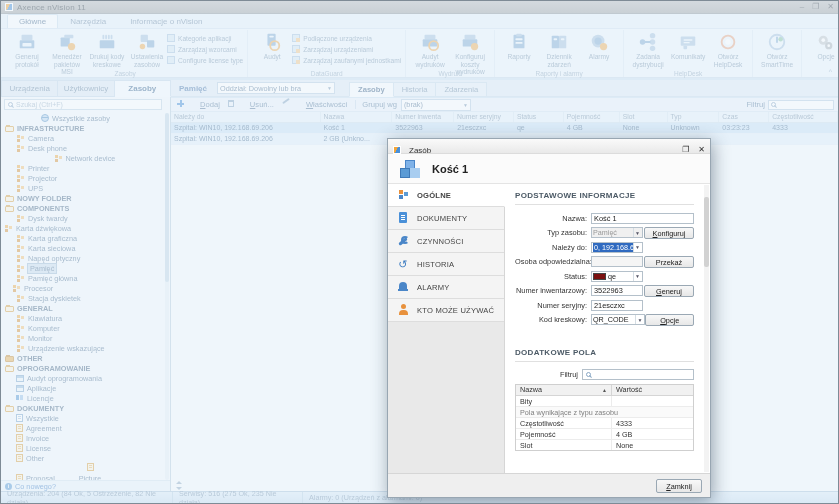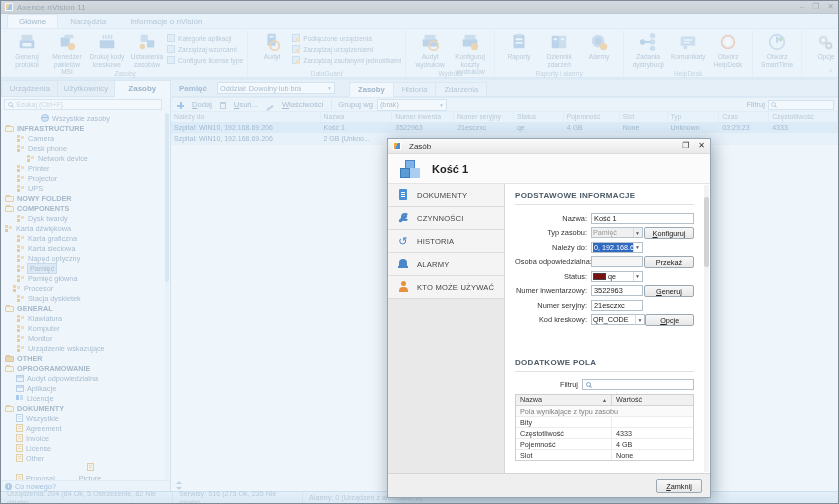--- a/index.html
+++ b/index.html
@@ -65,21 +65,21 @@
 .ctx-row{position:absolute;top:79px;left:170px;right:0;height:17px;background:#dfeaf5;border-bottom:1px solid #cadcec;display:flex;align-items:center}
 .ctxlabel{font-size:8px;font-weight:bold;color:#4f7cae;margin-left:8px}
 .combo{background:#fff;border:1px solid #b9cfe2;height:12px;display:flex;align-items:center;font-size:7.3px;color:#5a7a99;padding:0 2px;position:relative}
 .combo .arr{margin-left:auto;font-size:5px;color:#7a98b4;padding-left:3px}
 .ctx-combo{width:118px;margin-left:10px}
 .ctabs{display:flex;margin-left:14px;height:17px;align-items:flex-end}
 .ctab{font-size:7.6px;color:#7390aa;background:#e6eff8;border:1px solid #c8dcec;padding:2px 8px;border-left:none}
 .ctab:first-child{border-left:1px solid #c8dcec}
 .ctab.active{background:#fbfdff;color:#45688c;font-weight:bold;border-bottom-color:#fbfdff}
 .toolbar{position:absolute;top:97px;left:170px;right:0;height:14px;background:#eaf2fa;border-bottom:1px solid #d5e4f1;display:flex;align-items:center;font-size:7.6px;color:#5d7fa0;gap:4px;padding:0 4px}
-.tbtn{display:flex;align-items:flex-end;gap:8px;padding:0 2px}
+.tbtn{display:flex;align-items:flex-start;gap:16px;padding:0 2px}
 .tsep{width:1px;height:9px;background:#c8daea;margin:0 2px}
 .gcombo{width:70px}
 .iplus{width:7px;height:7px;position:relative;flex:none}
 .iplus::before{content:"";position:absolute;left:3px;top:0;width:1.5px;height:7px;background:#4a90d8}
 .iplus::after{content:"";position:absolute;top:3px;left:0;width:7px;height:1.5px;background:#4a90d8}
 .itrash{width:6px;height:7px;border:1px solid #8aa8c5;border-top:2px solid #8aa8c5;flex:none}
 .ipen{width:8px;height:2px;background:#8aa8c5;transform:rotate(-35deg);border-radius:1px;flex:none}
 .filterbox{display:flex;align-items:center;gap:3px;margin-left:auto}
 .finput{width:66px;height:10px;background:#fff;border:1px solid #b9cfe2;display:flex;align-items:center;padding:0 2px}
 
@@ -93,21 +93,21 @@
 
 .statusbar{position:absolute;left:0;right:0;bottom:0;height:12px;background:linear-gradient(#dcebf7,#c9dff0);border-top:1px solid #aac6dc;display:flex;align-items:center;font-size:7.2px;color:#7c98b2}
 .sitem{padding:0 6px;border-right:1px solid #b9d2e4;height:100%;display:flex;align-items:center}
 .splitctl{position:absolute;left:174px;bottom:13px;width:8px;height:9px}
 .splitctl::before{content:"";position:absolute;left:1px;top:0;border-left:3px solid transparent;border-right:3px solid transparent;border-bottom:3px solid #93aec6}
 .splitctl::after{content:"";position:absolute;left:1px;bottom:0;border-left:3px solid transparent;border-right:3px solid transparent;border-top:3px solid #93aec6}
 
 .dim{position:absolute;inset:0;background:rgba(233,242,250,.55);z-index:40;pointer-events:none}
 
 .dialog{position:absolute;left:386px;top:137px;width:324px;height:360px;background:#efefef;border:1px solid #98a6b2;box-shadow:2px 4px 16px rgba(40,60,80,.45);z-index:60}
-.dlg-titlebar{height:14px;background:linear-gradient(#fafafa,#e9e9e9);border-bottom:1px solid #dcdcdc;display:flex;align-items:center;padding:7px 5px;gap:4px}
+.dlg-titlebar{height:14px;background:linear-gradient(#fafafa,#e9e9e9);border-bottom:1px solid #dcdcdc;display:flex;align-items:flex-start;padding:7px 5px;gap:4px}
 .dlg-titlebar .ttl{font-size:8px;color:#333}
 .dlgbtns{margin-left:auto;display:flex;gap:9px}
 .dlgbtns span{font-size:8px;color:#333;line-height:8px}
 .dlg-header{height:30px;background:#fbfbfb;border-bottom:1px solid #e4e4e4;display:flex;align-items:center;padding:0 12px;gap:12px}
 .cubes-big{position:relative;width:20px;height:18px;flex:none}
 .cubes-big::before{content:"";position:absolute;left:5px;top:0;width:8px;height:8px;background:#7fb2e8;border:1px solid #4a86c8}
 .cubes-big::after{content:"";position:absolute;left:0;top:8px;width:8px;height:8px;background:#5b9bd5;border:1px solid #3f7ab8;box-shadow:10px 0 0 #a8cdf0}
 .dlg-title{font-size:11px;font-weight:bold;color:#222}
 .dlg-body{position:absolute;top:45px;left:0;right:0;bottom:24px;display:flex}
 .dlg-nav{width:117px;background:#e9e9e9;border-right:1px solid #d6d6d6}
@@ -133,21 +133,21 @@
 .tin{height:11px;border:1px solid #b4c0ca;font-size:7.4px;color:#222;padding:0 2px;background:#fff}
 .tin.w-full{width:112px}
 .tin.w-s{width:52px}
 .tin.dis{background:#f5f5f5}
 .dcombo{height:11px;border:1px solid #b4c0ca;background:#fff;display:flex;align-items:center;font-size:7.2px;color:#222;padding:0 1px;width:52px}
 .dcombo .arr{margin-left:auto;font-size:5px;color:#556;border-left:1px solid #d5dde3;padding:0 1px;align-self:stretch;display:flex;align-items:center}
 .dcombo.dis{background:#f0f0f0;color:#999}
 .dcombo .hl{background:#2f6ac0;color:#fff;padding:0 1px;white-space:nowrap;overflow:hidden}
 .swatch{width:13px;height:7px;background:#7b1010;border:1px solid #444;margin-right:2px;flex:none}
 .fbtn{margin-left:auto;width:50px;height:12px;background:linear-gradient(#f8f8f8,#e7e7e7);border:1px solid #9aa8b4;border-radius:2px;font-size:7.3px;color:#222;text-align:center;line-height:11px}
-.sec2{margin-top:32px}
+.sec2{margin-top:22px}
 .efilter{display:flex;align-items:center;justify-content:flex-end;gap:4px;font-size:7.4px;color:#333;margin:6px 0 4px}
 .einput{width:112px;height:11px;border:1px solid #b4c0ca;background:#fff;display:flex;align-items:center;gap:3px;padding:0 3px}
 .etable{border:1px solid #cfcfcf;height:67px;overflow:hidden}
 .ehead{display:flex;height:11px;background:#f1f1f1;border-bottom:1px solid #d5d5d5}
 .ehead .ec{font-size:7.2px;color:#333;padding:1px 4px;display:flex;align-items:center;gap:3px}
 .ehead .ec:first-child{border-right:1px solid #d5d5d5}
 .sortarr{font-size:5px;color:#555;margin-left:auto}
 .erow{display:flex;height:11px;border-bottom:1px solid #ececec;background:#fff}
 .erow .ec{font-size:7.2px;color:#333;padding:1px 4px;overflow:hidden;white-space:nowrap}
 .erow .ec:first-child{border-right:1px solid #ececec}
@@ -334,21 +334,21 @@
             <span class="lbl">INFRASTRUCTURE</span>
           </div>
           <div class="trow" style="padding-left: 15px;">
             <span class="ti ti-cubes"></span>
             <span class="lbl">Camera</span>
           </div>
           <div class="trow" style="padding-left: 15px;">
             <span class="ti ti-cubes"></span>
             <span class="lbl">Desk phone</span>
           </div>
-          <div class="trow" style="padding-left: 25px;">
+          <div class="trow" style="padding-left: 4px; justify-content: center;">
             <span class="ti ti-cubes"></span>
             <span class="lbl">Network device</span>
           </div>
           <div class="trow" style="padding-left: 15px;">
             <span class="ti ti-cubes"></span>
             <span class="lbl">Printer</span>
           </div>
           <div class="trow" style="padding-left: 15px;">
             <span class="ti ti-cubes"></span>
             <span class="lbl">Projector</span>
@@ -424,21 +424,21 @@
           <div class="trow bold" style="padding-left: 4px;">
             <span class="ti ti-folder-c"></span>
             <span class="lbl">OTHER</span>
           </div>
           <div class="trow bold" style="padding-left: 4px;">
             <span class="ti ti-folder"></span>
             <span class="lbl">OPROGRAMOWANIE</span>
           </div>
           <div class="trow" style="padding-left: 15px;">
             <span class="ti ti-app"></span>
-            <span class="lbl">Audyt odpowiedzialna</span>
+            <span class="lbl">Audyt oprogramowania</span>
           </div>
           <div class="trow" style="padding-left: 15px;">
             <span class="ti ti-app"></span>
             <span class="lbl">Aplikacje</span>
           </div>
           <div class="trow" style="padding-left: 15px;">
             <span class="ti ti-lic"></span>
             <span class="lbl">Licencje</span>
           </div>
           <div class="trow bold" style="padding-left: 4px;">
@@ -578,20 +578,24 @@
         <span>❐</span>
         <span>✕</span>
       </span>
     </div>
     <div class="dlg-header">
       <span class="cubes-big"></span>
       <span class="dlg-title">Kość 1</span>
     </div>
     <div class="dlg-body">
       <div class="dlg-nav" id="dlgNav">
+          <div class="dnav active">
+            <span class="dn dn-cubes"></span>
+            <span>OGÓLNE</span>
+          </div>
           <div class="dnav">
             <span class="dn dn-doc"></span>
             <span>DOKUMENTY</span>
           </div>
           <div class="dnav">
             <span class="dn dn-wrench"></span>
             <span>CZYNNOŚCI</span>
           </div>
           <div class="dnav">
             <span class="dn dn-history">↺</span>
@@ -669,27 +673,27 @@
         <div class="etable" id="etable">
             <div class="ehead">
               <span class="ec c1">
                 <span>Nazwa</span>
                 <span class="sortarr">▲</span>
               </span>
               <span class="ec c2">
                 <span>Wartość</span>
               </span>
             </div>
-            <div class="erow group">
-              <span class="ec c2">Pola wynikające z typu zasobu</span>
-            </div>
             <div class="erow">
               <span class="ec c1">Bity</span>
               <span class="ec c2"></span>
             </div>
+            <div class="erow group">
+              <span class="ec c2">Pola wynikające z typu zasobu</span>
+            </div>
             <div class="erow">
               <span class="ec c1">Częstotliwość</span>
               <span class="ec c2">4333</span>
             </div>
             <div class="erow">
               <span class="ec c1">Pojemność</span>
               <span class="ec c2">4 GB</span>
             </div>
             <div class="erow">
               <span class="ec c1">Slot</span>

